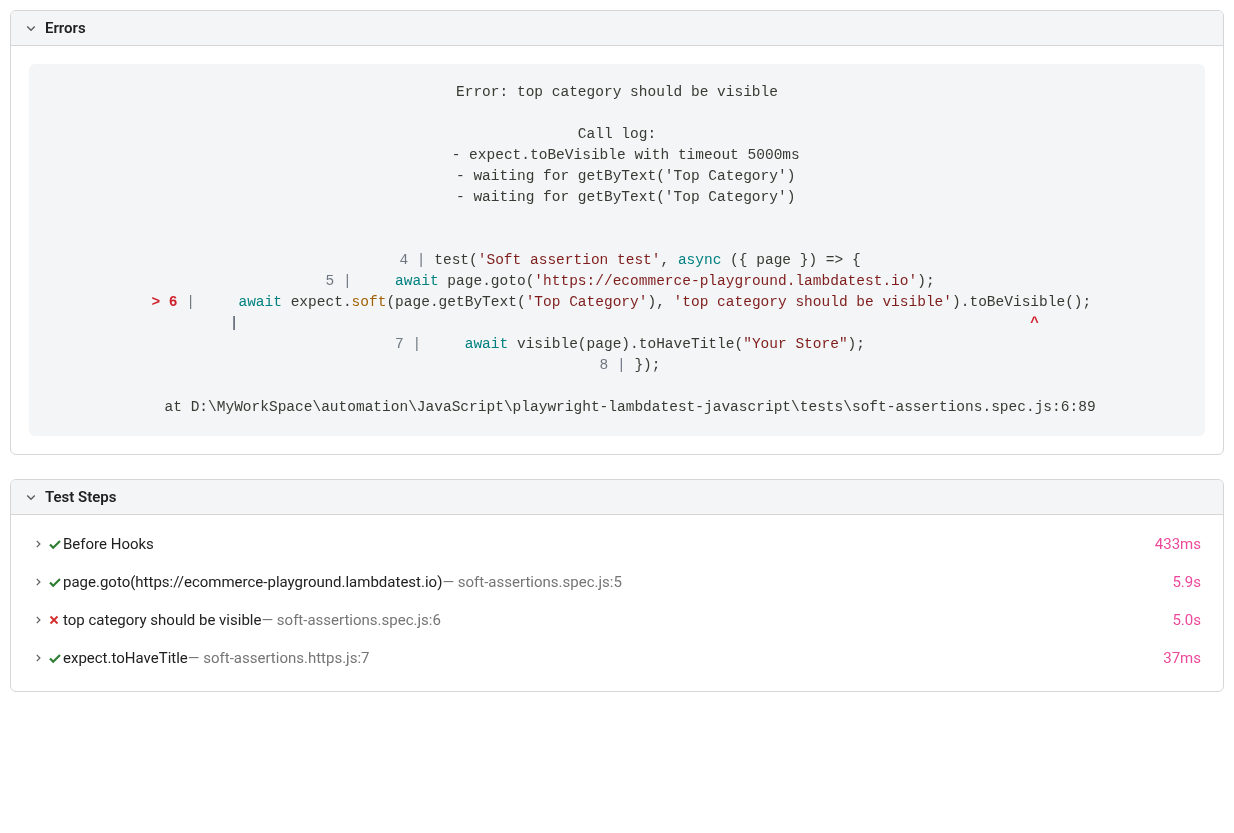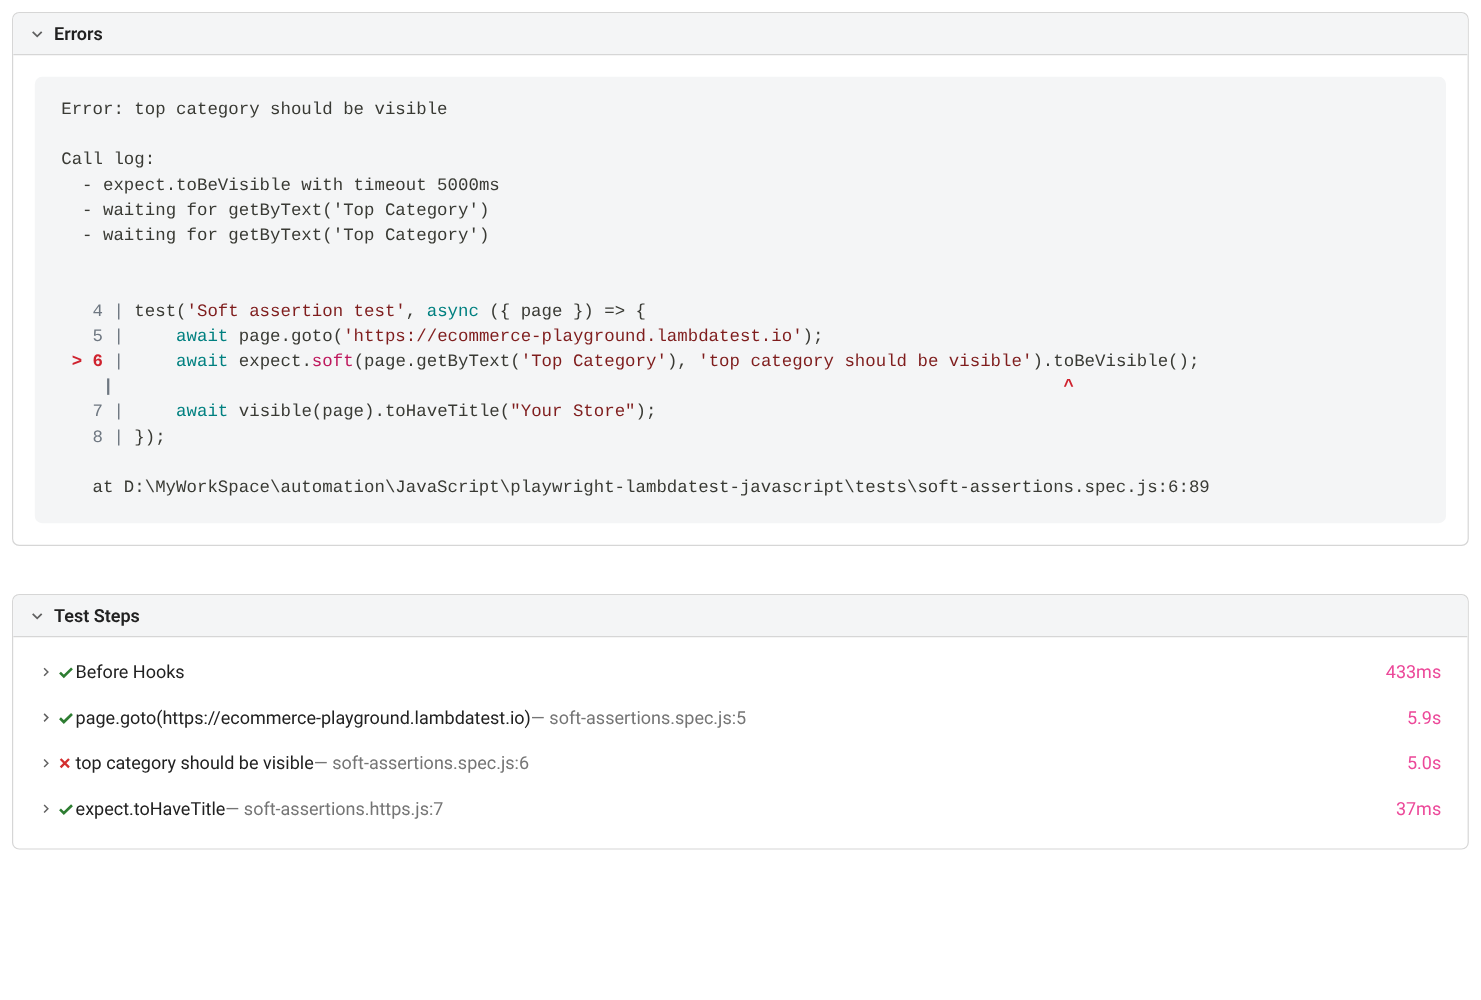--- a/index.html
+++ b/index.html
@@ -6,21 +6,21 @@
   body {
     font-family: -apple-system, BlinkMacSystemFont, "Segoe UI", Roboto, "Helvetica Neue", Arial, sans-serif;
     background: #ffffff;
     color: #212121;
     font-size: 14px;
     padding: 10px;
   }
   .panel {
     border: 1px solid #d6d6d6;
     border-radius: 6px;
-    margin-bottom: 40px;
+    margin-bottom: 24px;
     overflow: hidden;
   }
   .panel-header {
     display: flex;
     align-items: center;
     gap: 8px;
     padding: 8px 14px;
     background: #f4f5f6;
     border-bottom: 1px solid #d6d6d6;
     cursor: pointer;
@@ -46,29 +46,30 @@
   .error-block {
     background: #f4f5f6;
     border-radius: 6px;
     padding: 18px 22px;
     font-family: "SFMono-Regular", Consolas, "Liberation Mono", Menlo, monospace;
     font-size: 14.5px;
     line-height: 1.45;
     color: #393a34;
     white-space: pre;
     overflow-x: auto;
+    text-align: center;
   }
   .code-line {
     white-space: pre;
   }
   .gutter { color: #6e7781; }
   .gutter.err { color: #cf222e; font-weight: 600; }
   .str { color: #7f1d1d; }
   .kw { color: #008080; }
-  .fn { color: #be185d; }
+  .fn { color: #a16207; }
   .caret-line { color: #cf222e; font-weight: 600; }
   .steps-body { padding: 10px 0 14px 0; }
   .step-row {
     display: flex;
     align-items: center;
     padding: 10px 22px;
     font-size: 15px;
     cursor: pointer;
     text-align: center;
   }

